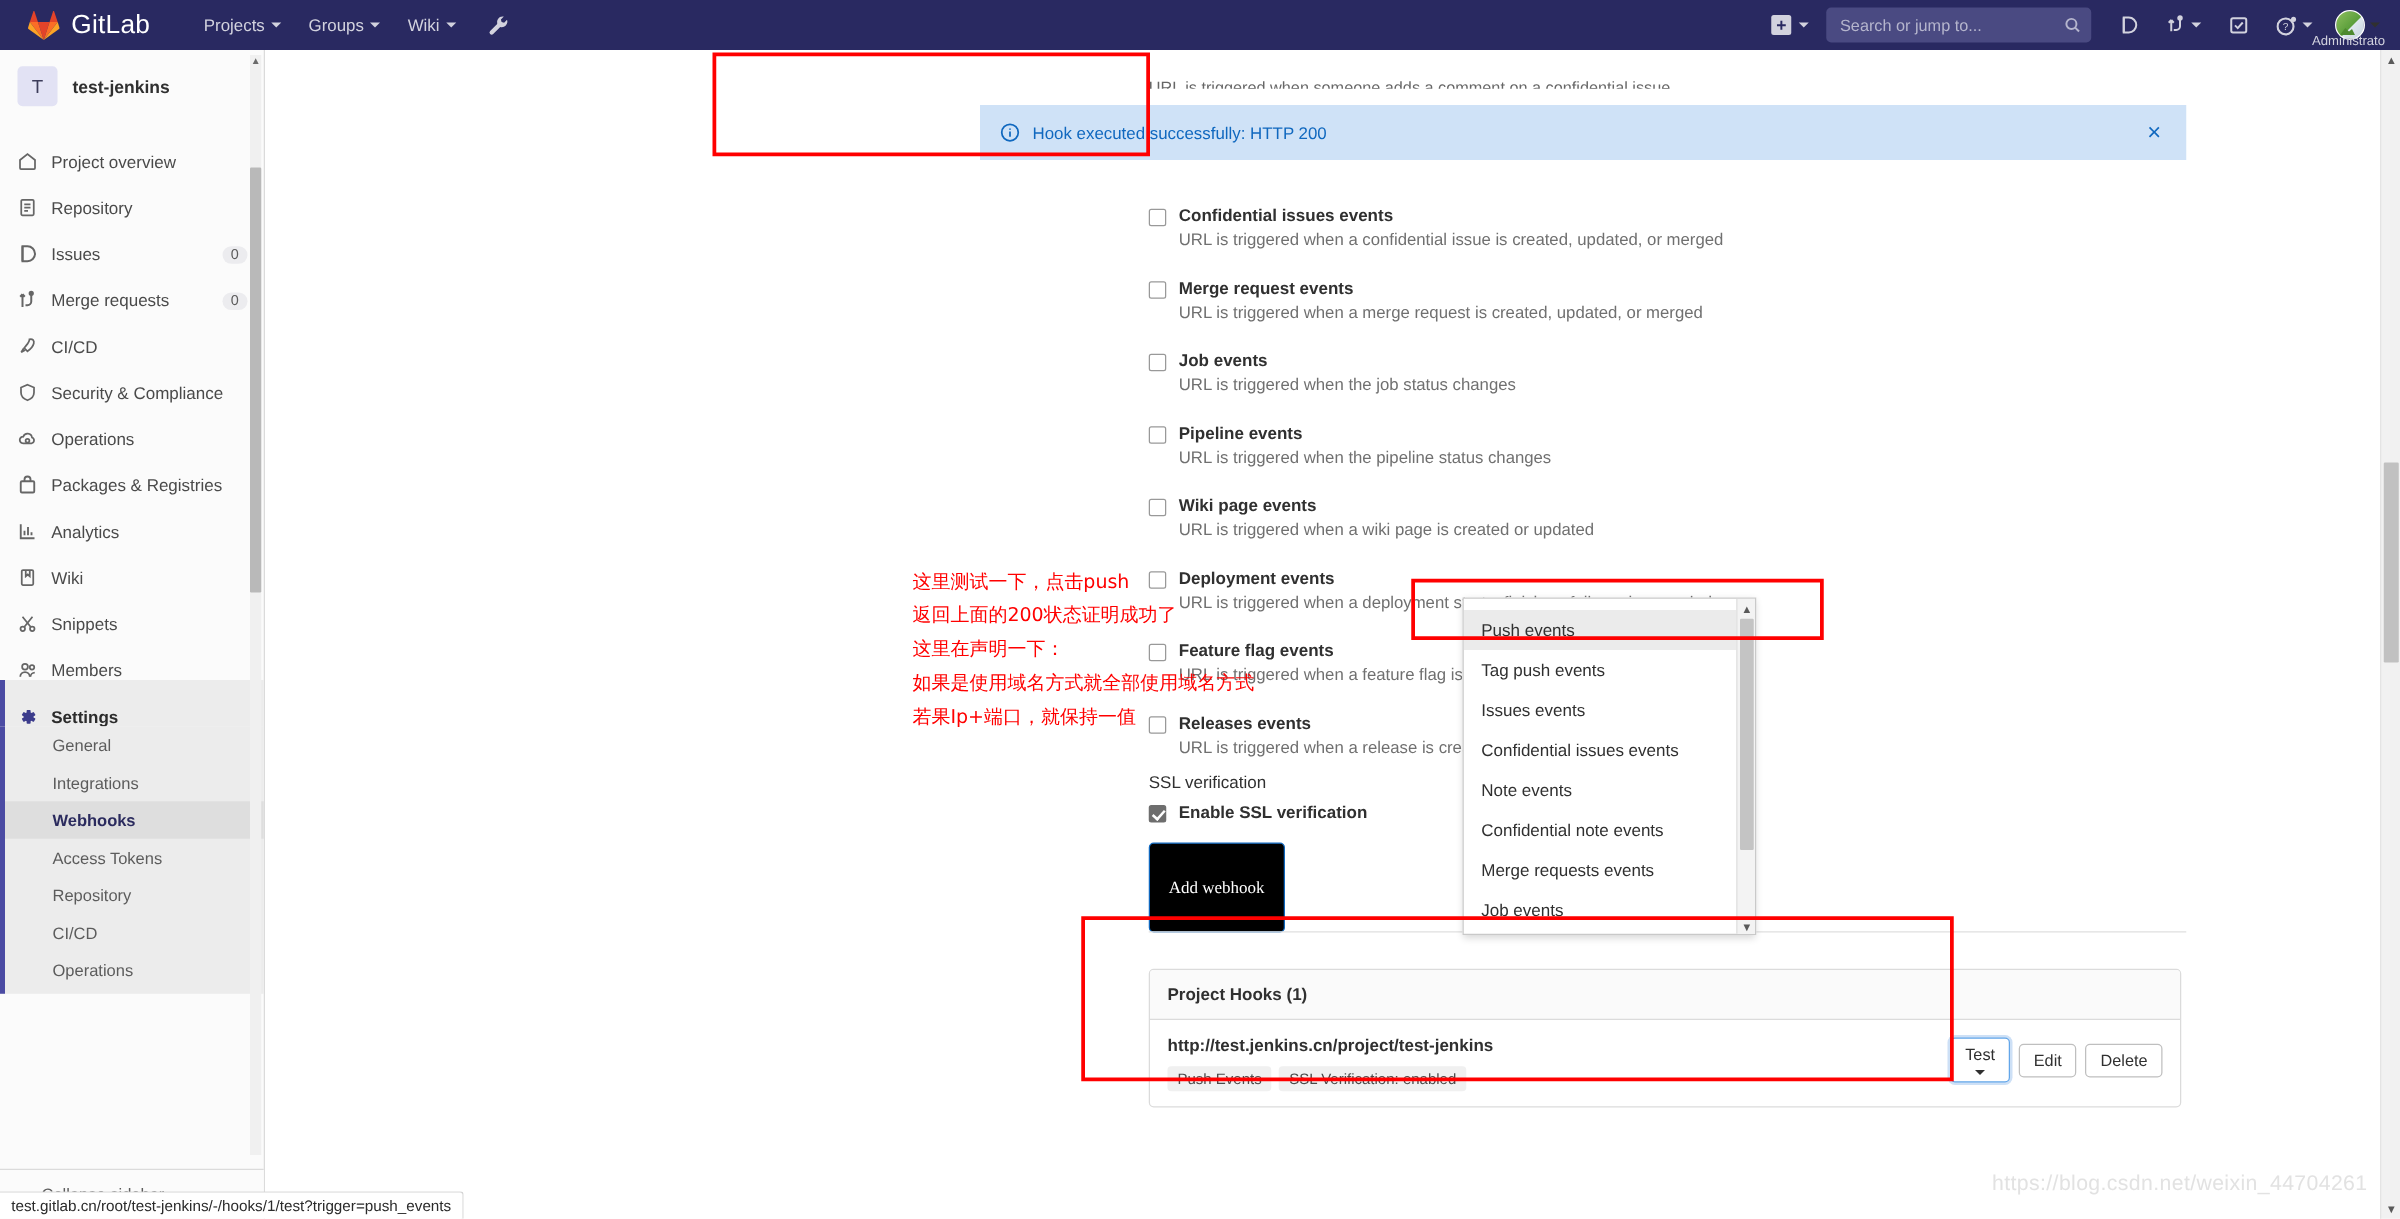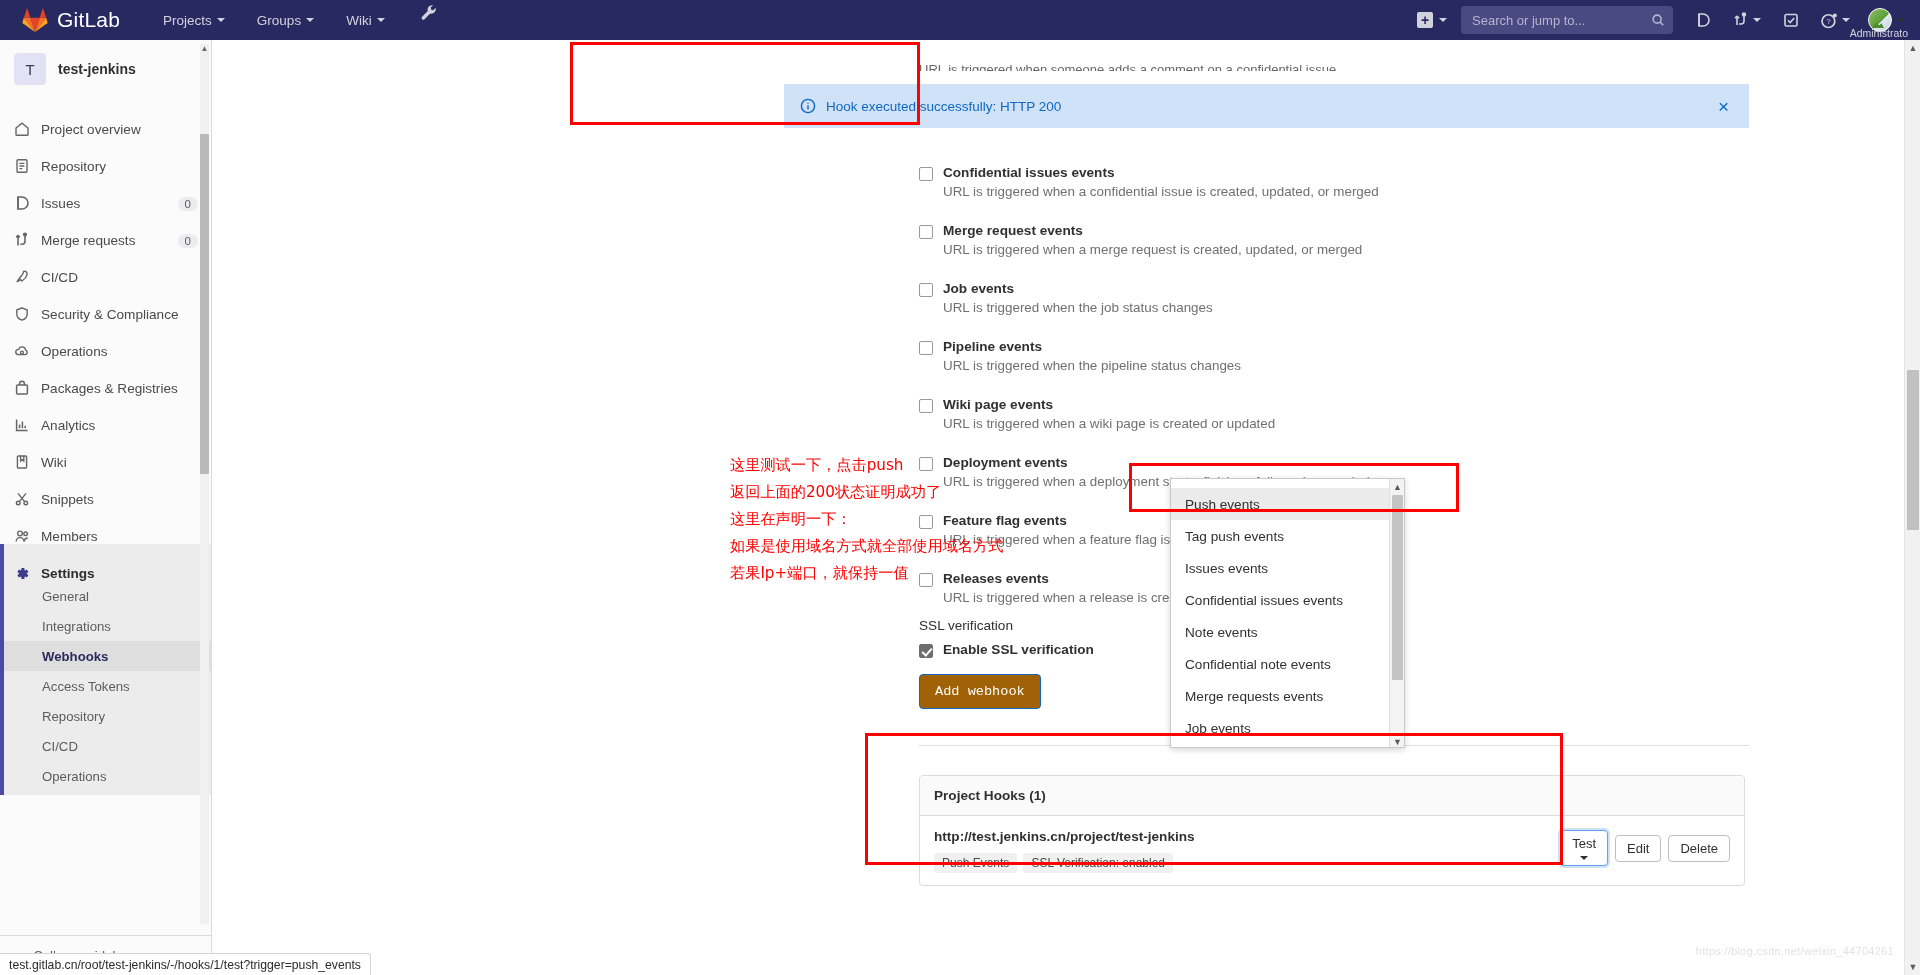--- a/index.html
+++ b/index.html
@@ -15,21 +15,21 @@
   #navbar {
     position: absolute; top: 0; left: 0;
     width: 1920px; height: 40px;
     background: #292961;
     display: flex; align-items: center;
     z-index: 60;
   }
   .nav-logo { display: flex; align-items: center; padding-left: 22px; gap: 9px; }
   .nav-logo-mark { width: 26px; height: 24px; display: block; }
   .nav-logo-text { color: #fff; font-size: 21px; letter-spacing: .2px; }
-  .nav-links { display: flex; align-items: flex-start; margin-left: 32px; gap: 10px; }
+  .nav-links { display: flex; align-items: center; margin-left: 32px; gap: 0; }
   .nav-link {
     color: #d2d2de; font-size: 13.5px; padding: 9px 11px;
     display: flex; align-items: center; gap: 5px; border-radius: 3px; cursor: pointer;
   }
   .caret { display:inline-block; width:0; height:0;
     border-left:4px solid transparent; border-right:4px solid transparent;
     border-top:4.5px solid currentColor; }
   .nav-wrench { margin-left: 14px; color: #d2d2de; display:flex; align-items:center; cursor:pointer; }
 
   .nav-right { margin-left: auto; display: flex; align-items: center; padding-right: 8px; gap: 2px; }
@@ -175,23 +175,23 @@
     width: 4px; height: 8px; border: solid #fff; border-width: 0 2px 2px 0;
     transform: rotate(42deg);
   }
   .chk-title { font-size: 13.6px; font-weight: 700; color: #303030; }
   .chk-desc { font-size: 13.4px; color: #707070; margin-left: 24px; margin-top: 3px; }
 
   .ssl-head { position:absolute; left: 707px; top: 578px; font-size: 13.6px; color: #303030; }
   .ssl-chk { position:absolute; left: 707px; top: 602px; }
   .add-btn {
     position: absolute; left: 707px; top: 634px;
-    background: #a16207; color: #fff; border: 1px solid #1068bf;
-    border-radius: 4px; padding: 9px 15px; font-size: 13.6px;
-    cursor: pointer; font-family: Liberation Mono, monospace;
+    background: #000000; color: #fff; border: 1px solid #1068bf;
+    border-radius: 4px; padding: 27px 15px; font-size: 13.6px;
+    cursor: pointer; font-family: Liberation Serif, serif;
   }
   .hr-sep { position:absolute; left: 707px; top: 705px; width: 830px; border-top: 1px solid #e0e0e0; }
 
   
   .hooks-card {
     position: absolute; left: 707px; top: 735px;
     width: 826px; border: 1px solid #dbdbdb; border-radius: 4px;
     background: #fff; overflow: hidden;
   }
   .hooks-head {
@@ -255,21 +255,21 @@
 
   
   .redbox { position: absolute; border: 3px solid #ff0000; z-index: 50; pointer-events: none; }
   #redbox-alert { left: 570px; top: 42px; width: 350px; height: 83px; }
   #redbox-dd   { left: 1129px; top: 463px; width: 330px; height: 49px; }
   #redbox-hooks{ left: 865px; top: 733px; width: 698px; height: 132px; }
 
   
   .watermark {
     position: absolute; right: 26px; bottom: 18px;
-    color: #e2e2e2; font-size: 11px; letter-spacing: .3px;
+    color: #e2e2e2; font-size: 17px; letter-spacing: .3px;
     user-select: none;
   }
 
   
   #page-scroll {
     position: absolute; right: 0; top: 40px; width: 16px; height: 935px;
     background: #f1f1f1; border-left: 1px solid #e4e4e4; z-index: 35;
   }
   #page-scroll .pthumb { position:absolute; left:2px; top: 330px; width: 12px; height: 160px; background:#c1c1c1; border-radius:1px; }
   #page-scroll .parrow { position:absolute; left:0; width:16px; height:16px; display:flex; align-items:center; justify-content:center; color:#5a5a5a; font-size:9px; }

